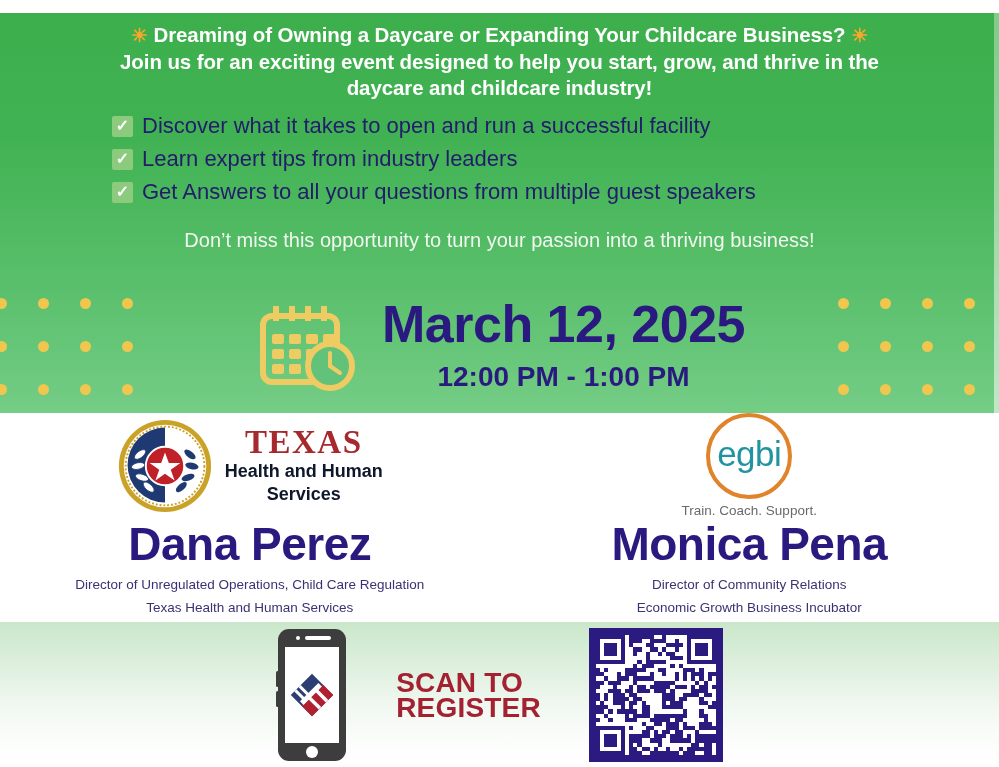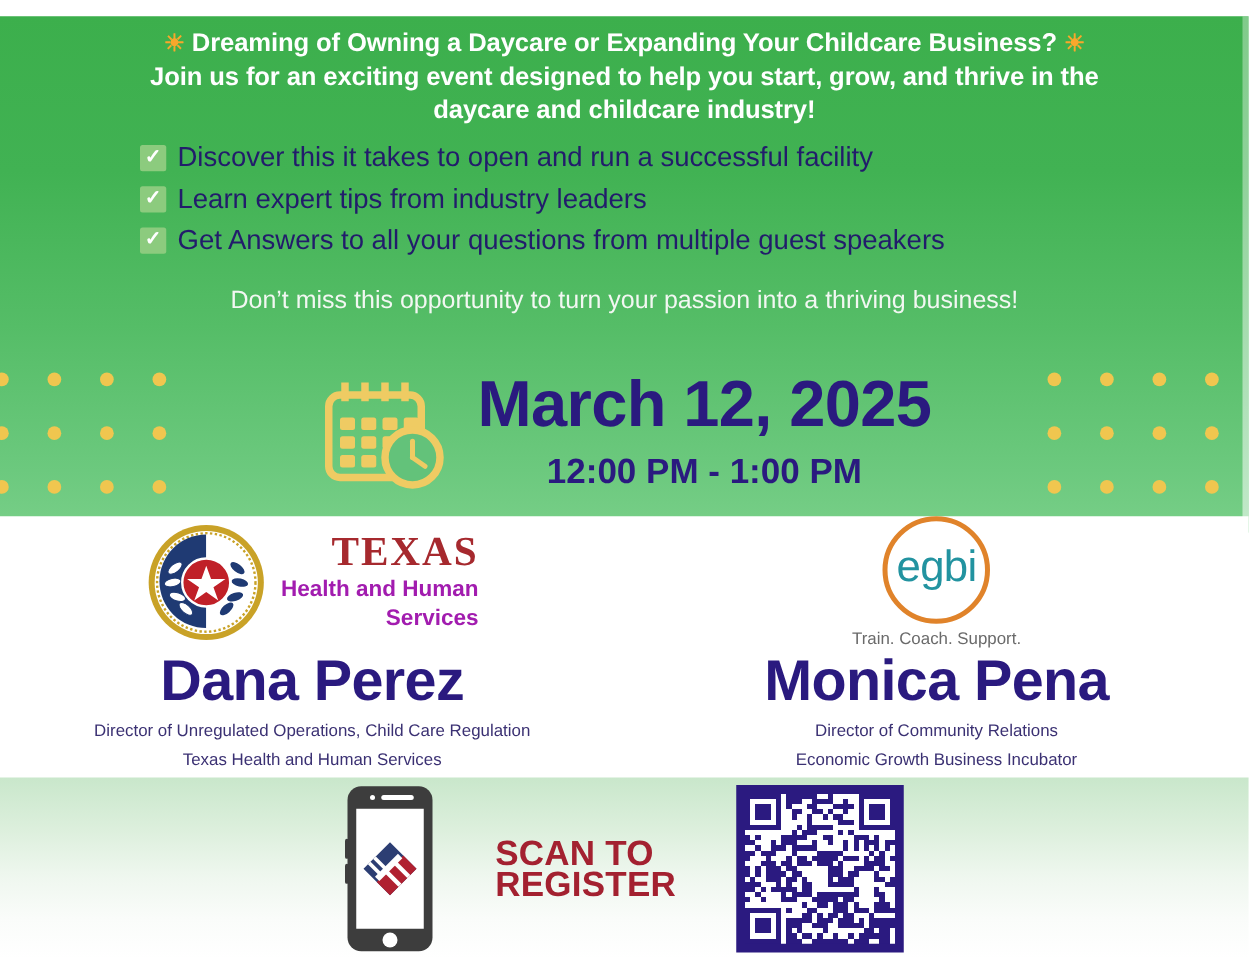--- a/index.html
+++ b/index.html
@@ -81,28 +81,28 @@
     position:absolute; left:0; top:413px; width:999px; height:209px;
     background:#ffffff;
     display:flex;
   }
   .speaker { flex:1; position:relative; text-align:center; }
 
   .logo-row { height:105px; display:flex; align-items:center; justify-content:center; }
 
   
   .txhhs { display:flex; align-items:center; gap:12px; }
-  .txhhs-words { text-align:right; }
+  .txhhs-words { text-align:center; }
   .txhhs-texas {
     font-family:"Liberation Serif", serif;
     color:#A6292E; font-weight:bold; font-size:33px; line-height:33px;
     letter-spacing:1.5px;
   }
   .txhhs-sub {
-    color:#a21caf; font-weight:bold; font-size:18px; line-height:21px;
+    color:#0f172a; font-weight:bold; font-size:18px; line-height:21px;
     margin-top:2px;
   }
 
   
   .egbi { text-align:center; }
   .egbi-ring {
     width:86px; height:86px; border:4px solid #E0832A; border-radius:50%;
     display:flex; align-items:center; justify-content:center;
     margin:0 auto;
   }
@@ -187,21 +187,21 @@
         <span>Dreaming of Owning a Daycare or Expanding Your Childcare Business?</span>
         <span class="sun">☀</span>
       </div>
       <div class="headline-line2">Join us for an exciting event designed to help you start, grow, and thrive in the</div>
       <div>daycare and childcare industry!</div>
     </div>
 
     <div class="bullets">
       <div class="bullet">
         <span class="check-box">✓</span>
-        <span class="bullet-text">Discover this it takes to open and run a successful facility</span>
+        <span class="bullet-text">Discover what it takes to open and run a successful facility</span>
       </div>
       <div class="bullet">
         <span class="check-box">✓</span>
         <span class="bullet-text">Learn expert tips from industry leaders</span>
       </div>
       <div class="bullet">
         <span class="check-box">✓</span>
         <span class="bullet-text">Get Answers to all your questions from multiple guest speakers</span>
       </div>
     </div>

